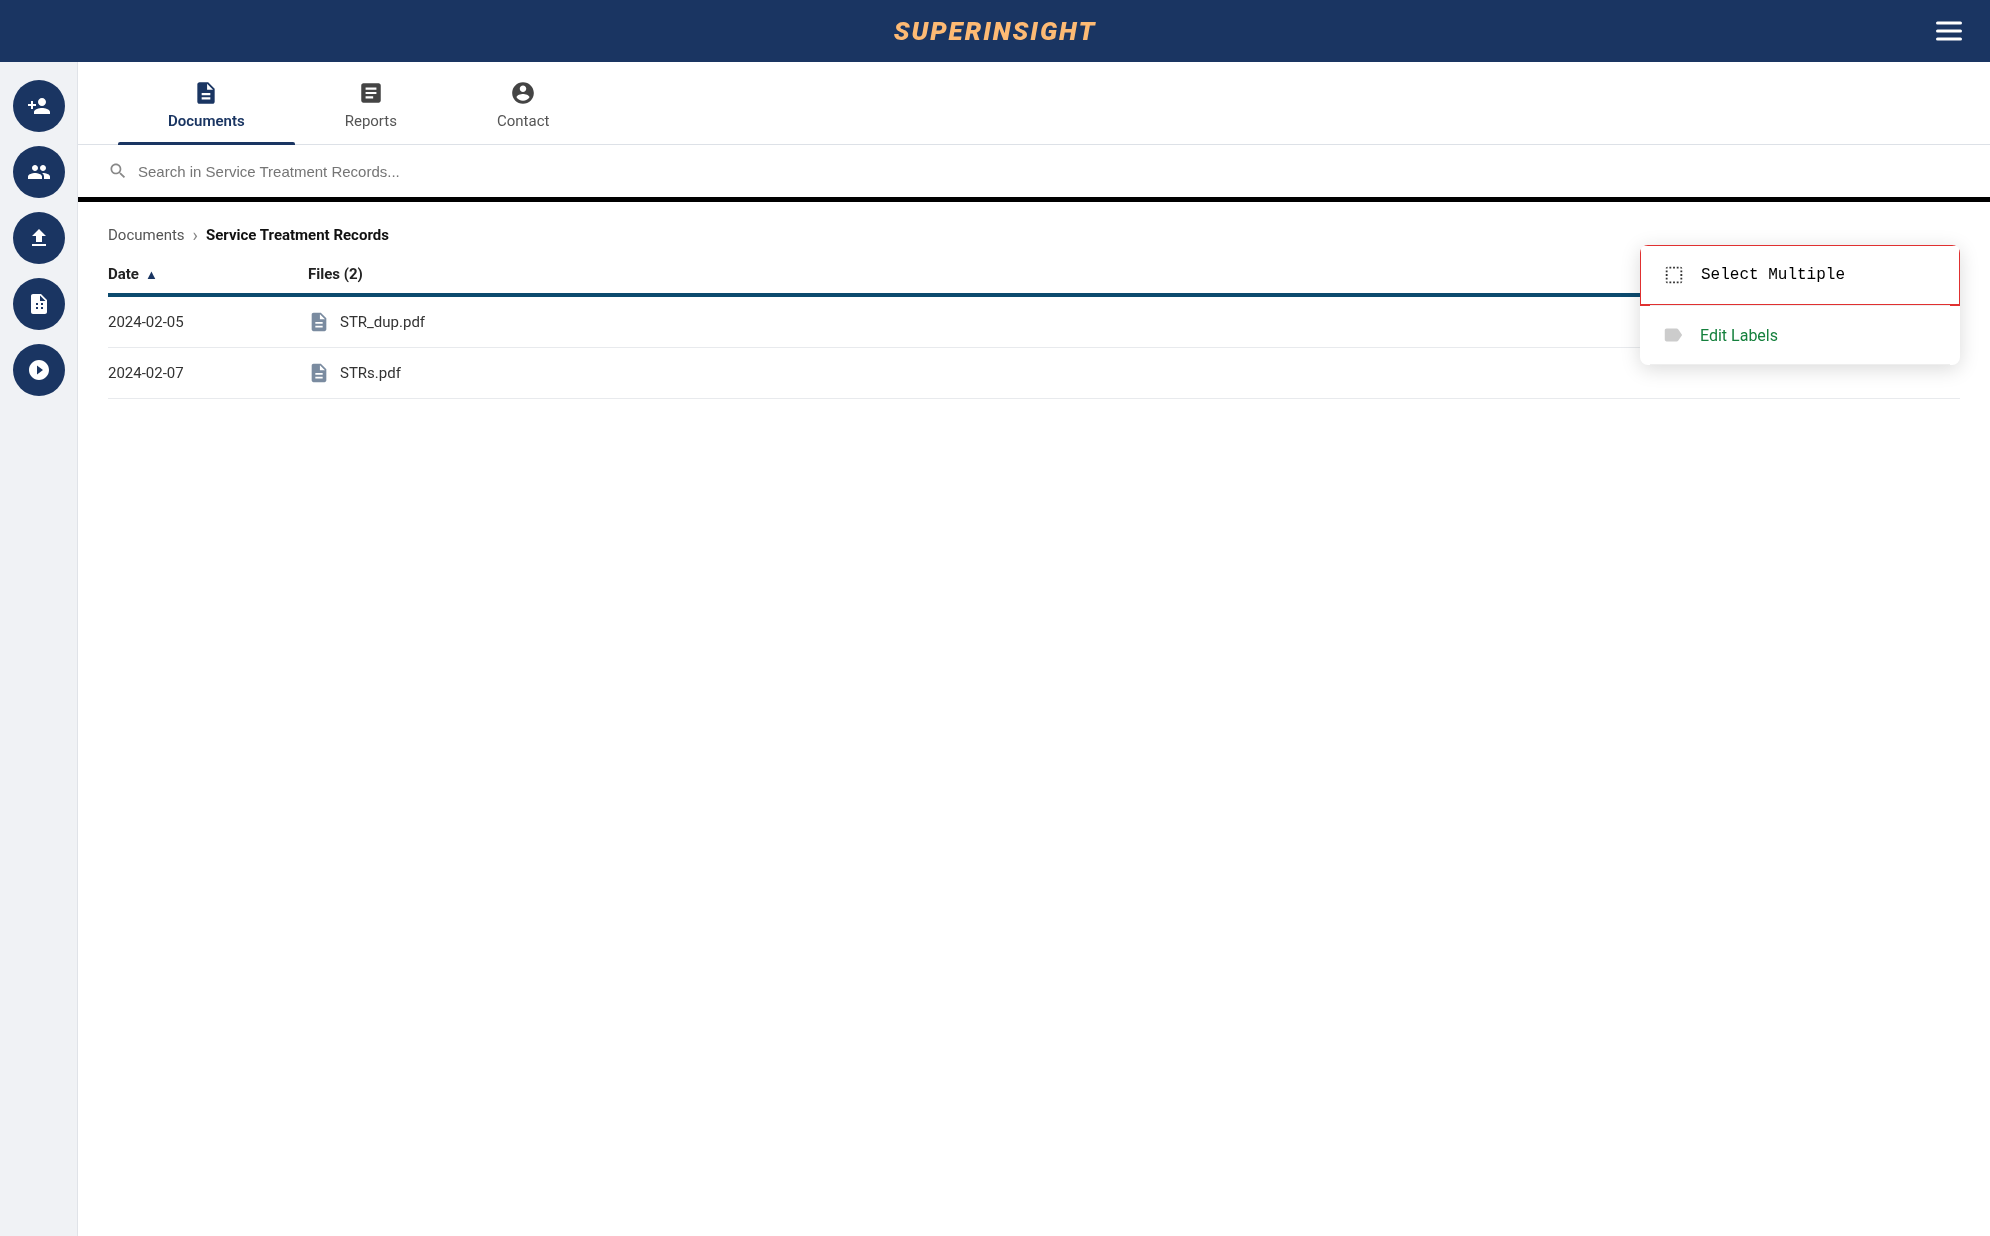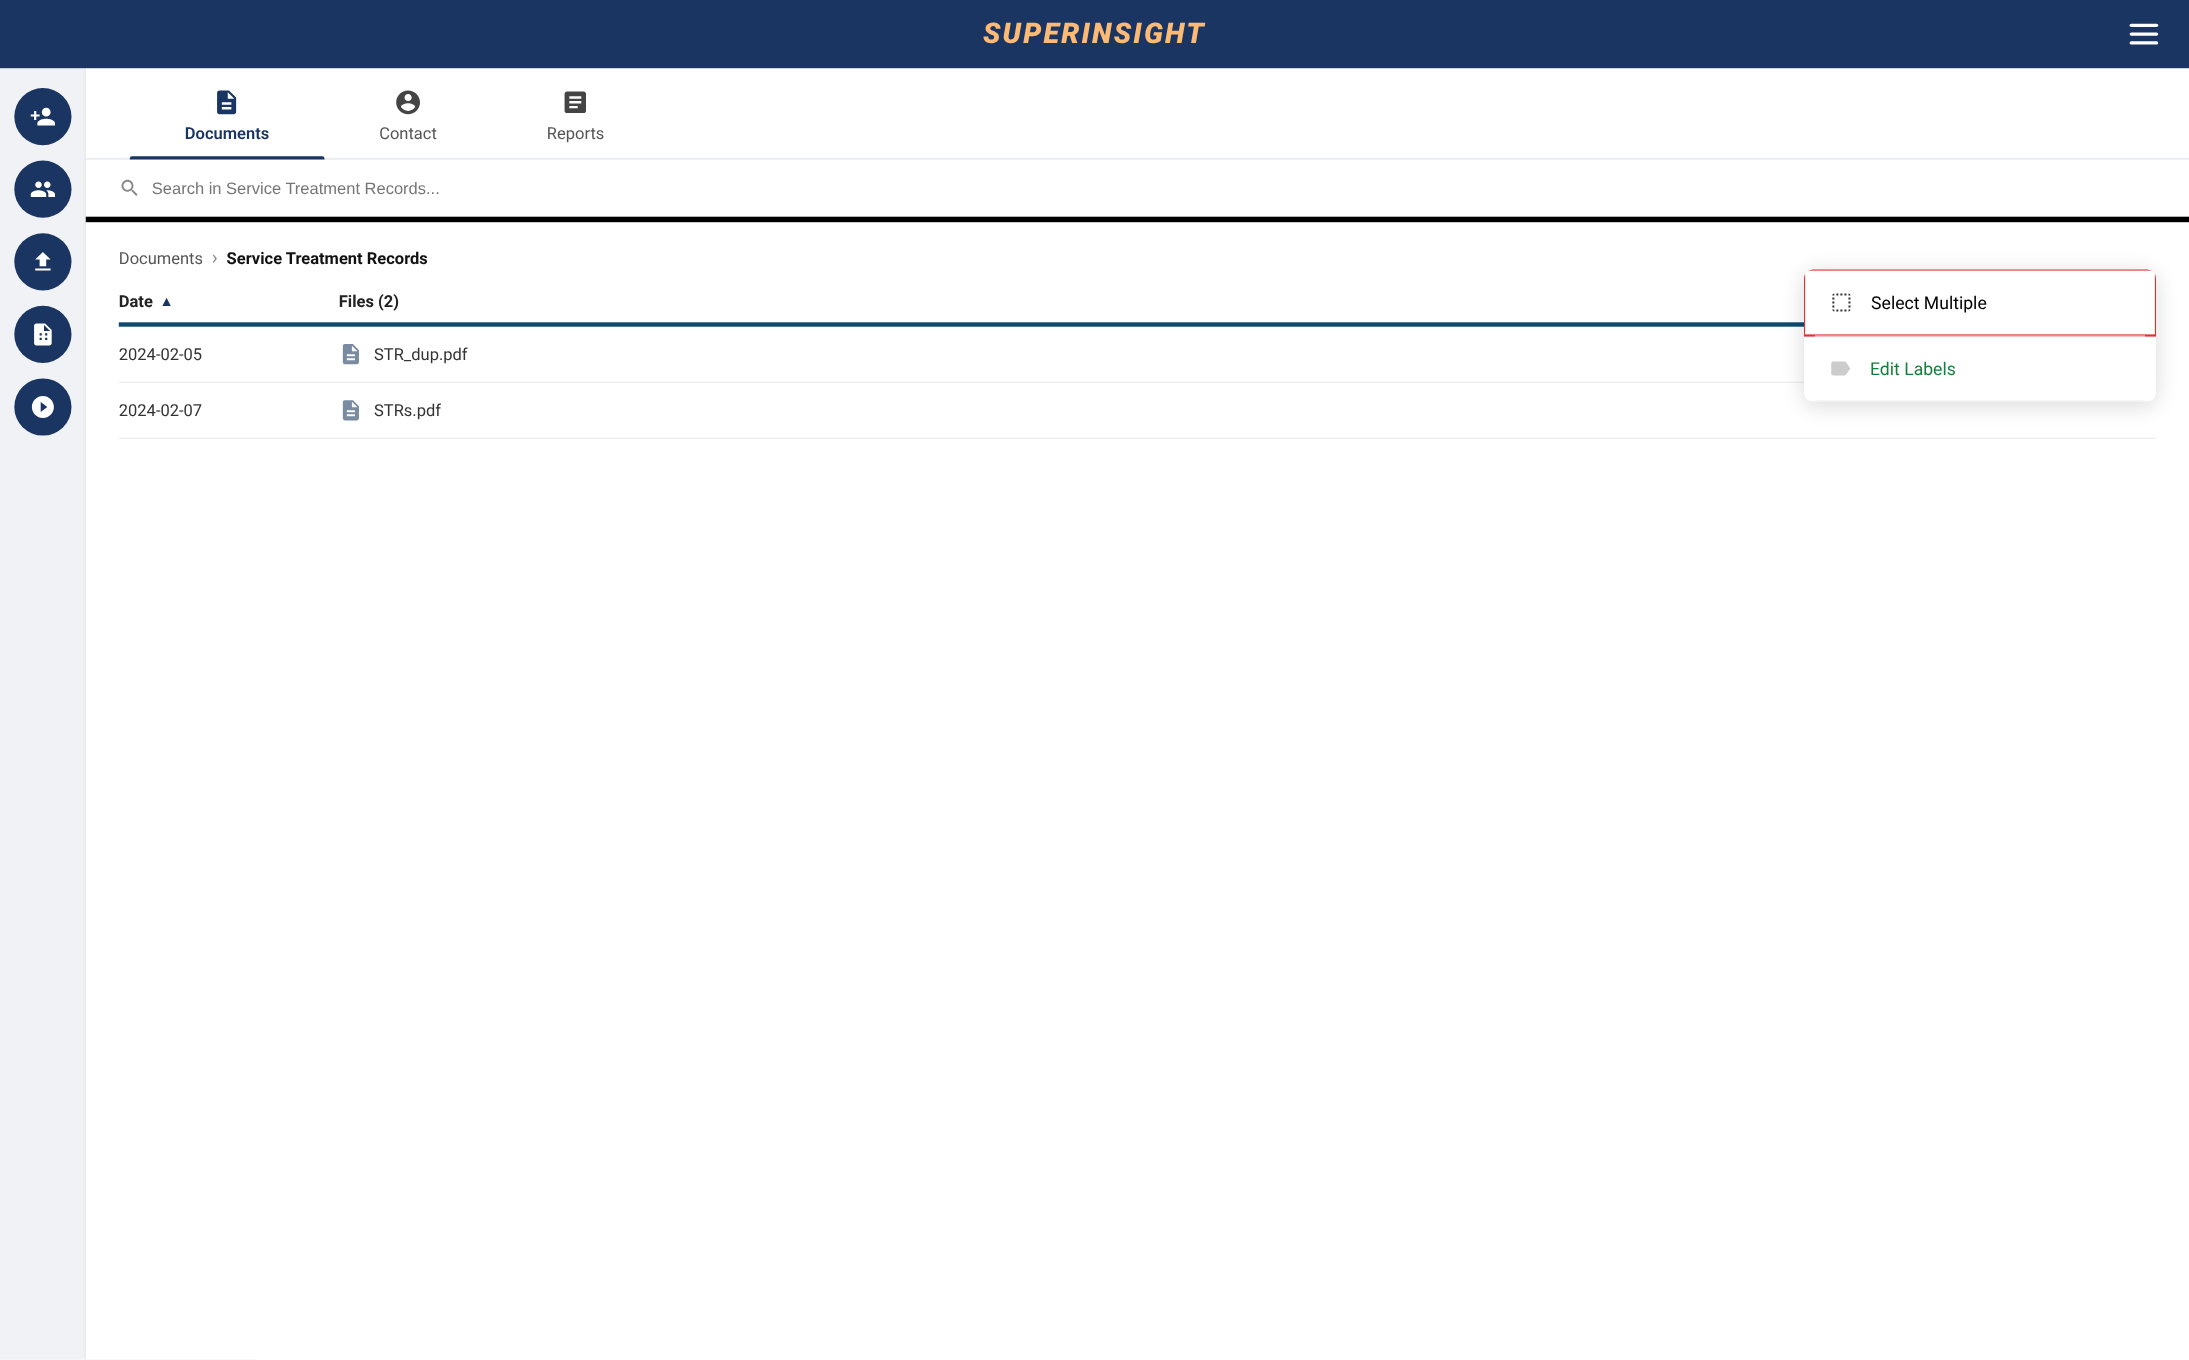--- a/index.html
+++ b/index.html
@@ -226,20 +226,21 @@
       display: flex;
       align-items: center;
       padding: 18px 22px;
       gap: 16px;
       font-size: 16px;
       cursor: pointer;
     }
     .dropdown-item.highlighted {
       border: 2.5px solid #e03030;
       margin: -1px;
+      font-family: Liberation Mono, monospace;
     }
     .dropdown-item.disabled {
       color: #15803d;
       cursor: default;
     }
     .dropdown-item svg {
       width: 22px;
       height: 22px;
       flex-shrink: 0;
     }
@@ -305,30 +306,30 @@
 
       <div class="tab-item active">
         <svg viewBox="0 0 24 24" xmlns="http://www.w3.org/2000/svg">
           <path d="M14 2H6c-1.1 0-1.99.9-1.99 2L4 20c0 1.1.89 2 1.99 2H18c1.1 0 2-.9 2-2V8l-6-6zm2 16H8v-2h8v2zm0-4H8v-2h8v2zm-3-5V3.5L18.5 9H13z"></path>
         </svg>
         <span>Documents</span>
       </div>
 
       <div class="tab-item">
         <svg viewBox="0 0 24 24" xmlns="http://www.w3.org/2000/svg">
+          <path d="M19 3H5c-1.1 0-2 .9-2 2v14c0 1.1.9 2 2 2h14c1.1 0 2-.9 2-2V5c0-1.1-.9-2-2-2zm-5 14H7v-2h7v2zm3-4H7v-2h10v2zm0-4H7V7h10v2z"></path>
+        </svg>
+        <span>Reports</span>
+      </div>
+
+      <div class="tab-item">
+        <svg viewBox="0 0 24 24" xmlns="http://www.w3.org/2000/svg">
           <path d="M12 2C6.48 2 2 6.48 2 12s4.48 10 10 10 10-4.48 10-10S17.52 2 12 2zm0 3c1.66 0 3 1.34 3 3s-1.34 3-3 3-3-1.34-3-3 1.34-3 3-3zm0 14.2c-2.5 0-4.71-1.28-6-3.22.03-1.99 4-3.08 6-3.08 1.99 0 5.97 1.09 6 3.08-1.29 1.94-3.5 3.22-6 3.22z"></path>
         </svg>
         <span>Contact</span>
-      </div>
-
-      <div class="tab-item">
-        <svg viewBox="0 0 24 24" xmlns="http://www.w3.org/2000/svg">
-          <path d="M19 3H5c-1.1 0-2 .9-2 2v14c0 1.1.9 2 2 2h14c1.1 0 2-.9 2-2V5c0-1.1-.9-2-2-2zm-5 14H7v-2h7v2zm3-4H7v-2h10v2zm0-4H7V7h10v2z"></path>
-        </svg>
-        <span>Reports</span>
       </div>
 
     </div>
 
     <div class="search-bar">
       <svg viewBox="0 0 24 24">
         <path d="M15.5 14h-.79l-.28-.27C15.41 12.59 16 11.11 16 9.5 16 5.91 13.09 3 9.5 3S3 5.91 3 9.5 5.91 16 9.5 16c1.61 0 3.09-.59 4.23-1.57l.27.28v.79l5 4.99L20.49 19l-4.99-5zm-6 0C7.01 14 5 11.99 5 9.5S7.01 5 9.5 5 14 7.01 14 9.5 11.99 14 9.5 14z"></path>
       </svg>
       <input type="text" placeholder="Search in Service Treatment Records..." style="">
     </div>

